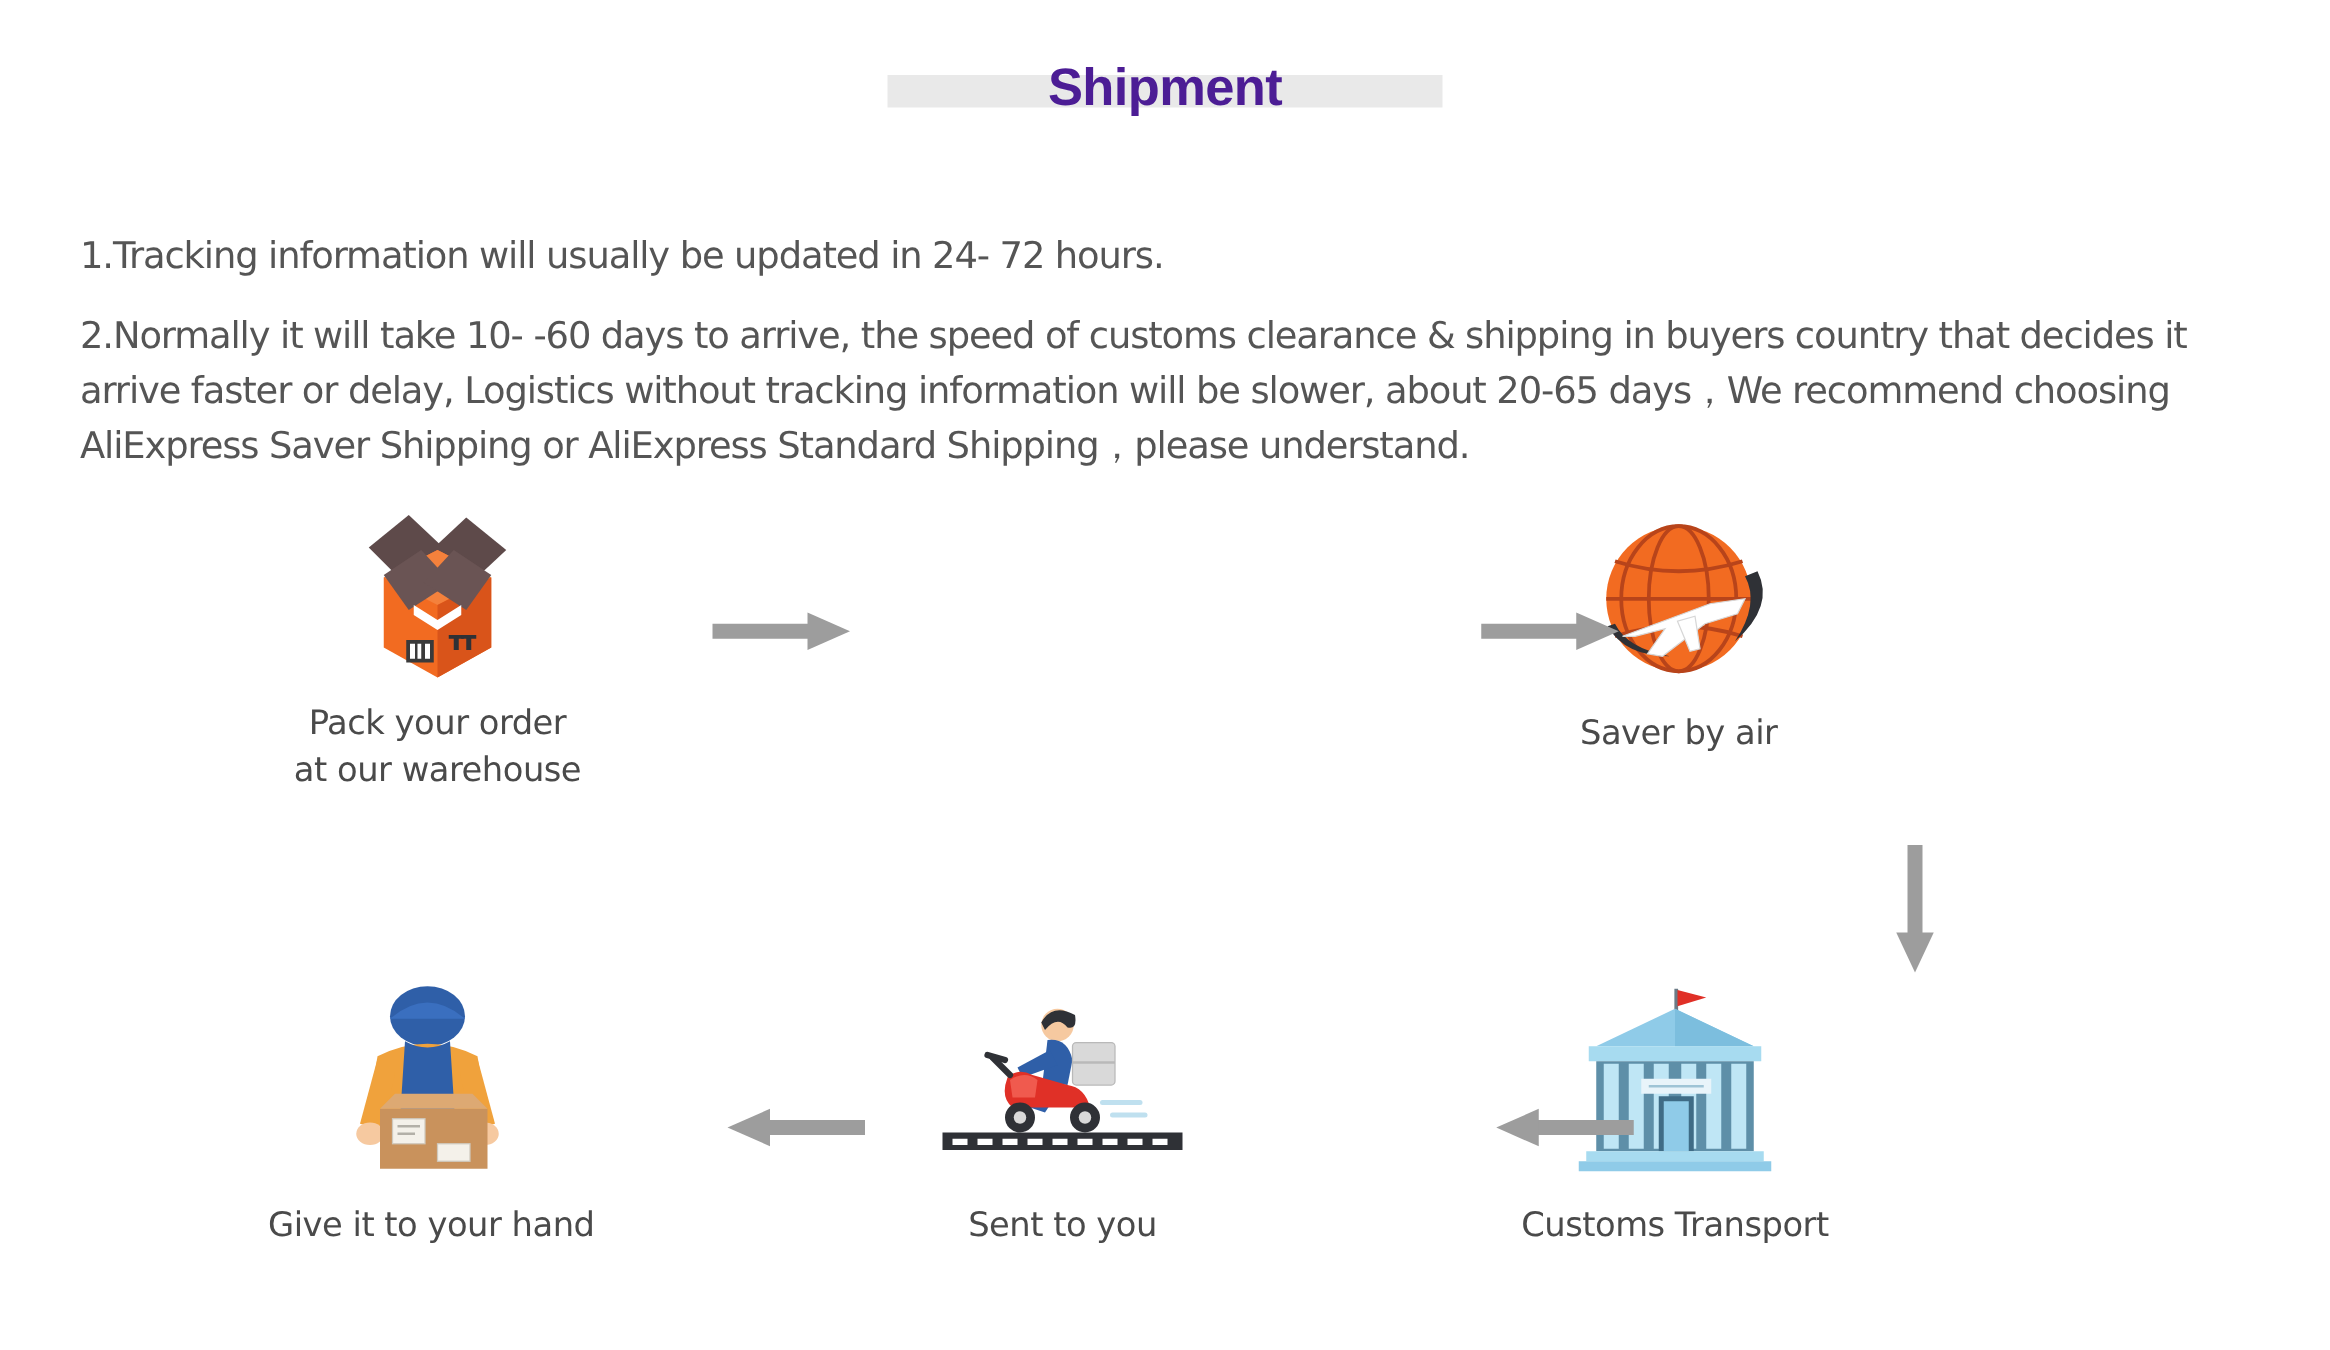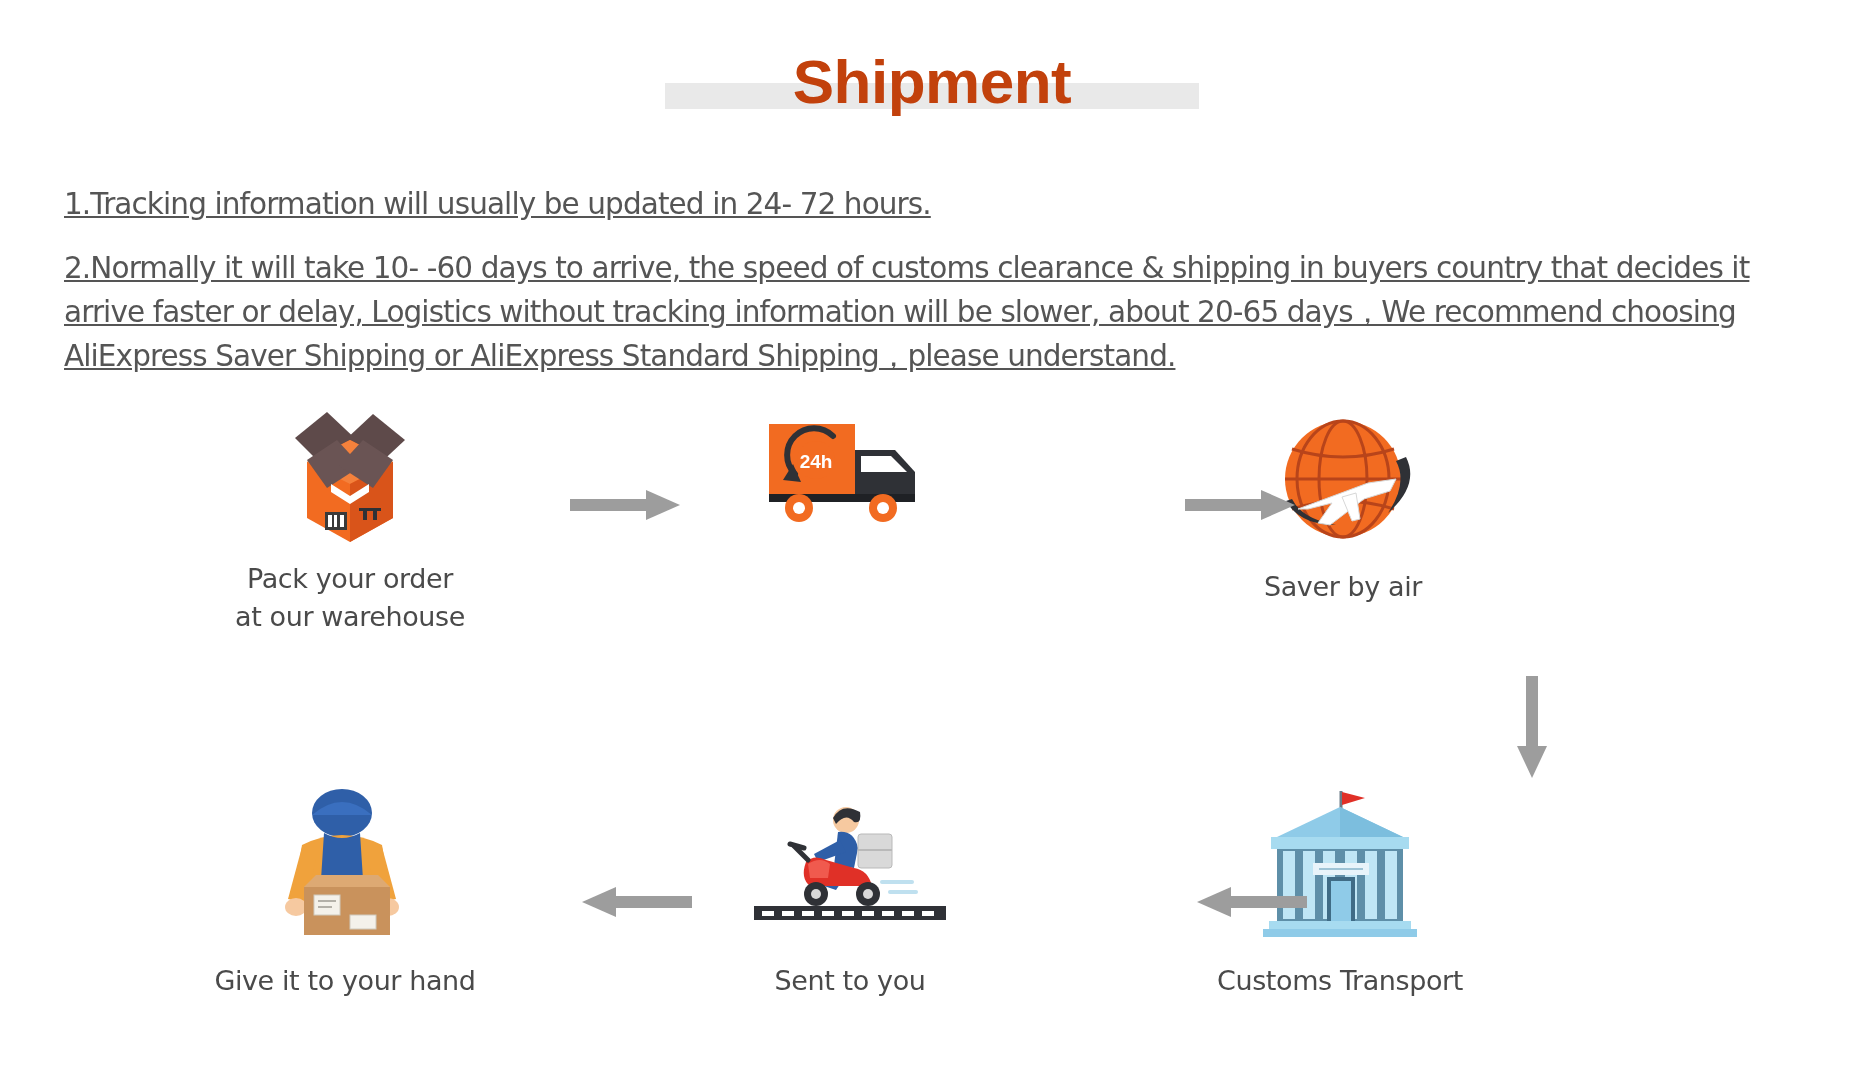--- a/index.html
+++ b/index.html
@@ -19,34 +19,33 @@
   }
   .title-inner { position: relative; display: inline-block; }
   .title-hl {
     position: absolute; left: -128px; right: -128px;
     bottom: 8px; height: 26px;
     background: #e9e9e9;
     z-index: 0;
   }
   .title-text {
     position: relative; z-index: 1;
-    font-size: 62px; font-weight: bold;
-    color: #c2410c; letter-spacing: -0.5px;
+    font-size: 42px; font-weight: bold;
+    color: #4c1d95; letter-spacing: -0.5px;
     font-family: "Liberation Sans", sans-serif;
     margin-top: 48px;
   }
 
   
   .para {
     position: absolute; left: 64px; top: 182px; width: 1740px;
     font-size: 29.5px; line-height: 44px;
     color: #555555;
     font-family: "DejaVu Sans", sans-serif;
     letter-spacing: -0.9px;
-    text-decoration: underline;
   }
   .para .ln { display: block; white-space: pre-wrap; }
   .para .flow { display: block; margin-top: 20px; }
 
   
   .flow-area { position: absolute; left: 0; top: 400px; width: 1864px; }
 
   .row { position: relative; width: 1864px; height: 230px; }
   .row2 { position: relative; width: 1864px; height: 230px; }
 
@@ -133,43 +132,20 @@
               <rect x="108" y="108" width="4" height="12"></rect>
               <rect x="104" y="108" width="12" height="3"></rect>
             </g>
           </svg>
         </div>
         <div class="label" style="white-space:pre-line">Pack your order
 at our warehouse</div>
       </div>
 
       <div class="cell c2">
-        <div class="art">
-          <svg width="175" height="130" viewBox="0 0 175 130">
-
-            <rect x="6" y="14" width="86" height="76" fill="#f26b21"></rect>
-
-            <path d="M92 40 L132 40 L152 62 L152 90 L92 90 Z" fill="#2f3136"></path>
-            <path d="M98 46 L128 46 L144 62 L98 62 Z" fill="#ffffff"></path>
-
-            <rect x="6" y="84" width="146" height="8" fill="#1f2125"></rect>
-
-            <g fill="none" stroke="#2f3136" stroke-width="6" stroke-linecap="round">
-              <path d="M70 26 A26 26 0 1 0 32 64"></path>
-            </g>
-            <polygon points="30,54 38,72 20,70" fill="#2f3136"></polygon>
-            <circle cx="53" cy="50" r="19" fill="#f26b21"></circle>
-            <text x="53" y="58" font-family="Liberation Sans, sans-serif" font-size="19" font-weight="bold" fill="#ffffff" text-anchor="middle">24h</text>
-
-            <circle cx="36" cy="98" r="14" fill="#f26b21"></circle>
-            <circle cx="36" cy="98" r="6" fill="#ffffff"></circle>
-            <circle cx="120" cy="98" r="14" fill="#f26b21"></circle>
-            <circle cx="120" cy="98" r="6" fill="#ffffff"></circle>
-          </svg>
-        </div>
       </div>
 
       <div class="cell c3">
         <div class="art">
           <svg width="175" height="140" viewBox="0 0 175 140">
             <circle cx="87" cy="66" r="58" fill="#f26b21"></circle>
             <g stroke="#b8441a" stroke-width="3" fill="none">
               <ellipse cx="87" cy="66" rx="24" ry="58"></ellipse>
               <ellipse cx="87" cy="66" rx="46" ry="58"></ellipse>
               <line x1="29" y1="66" x2="145" y2="66"></line>

